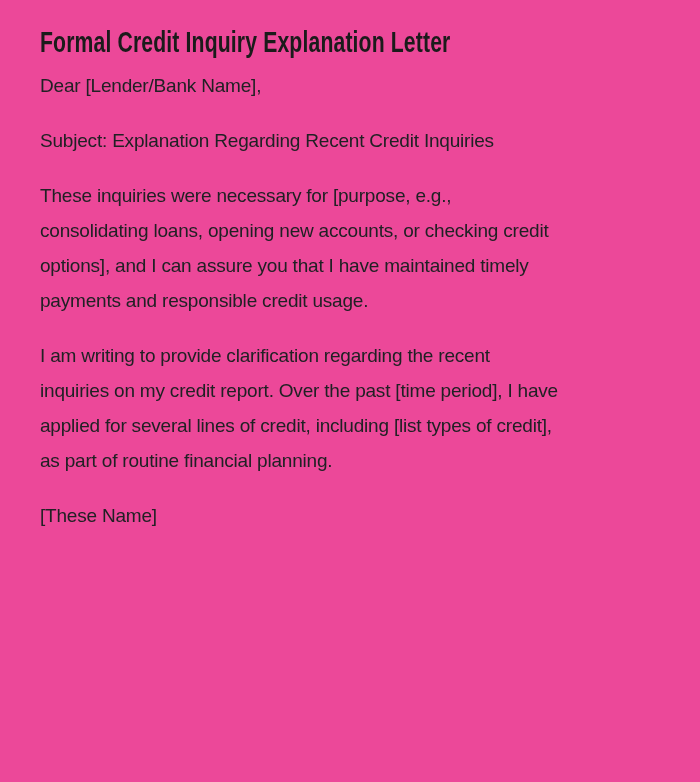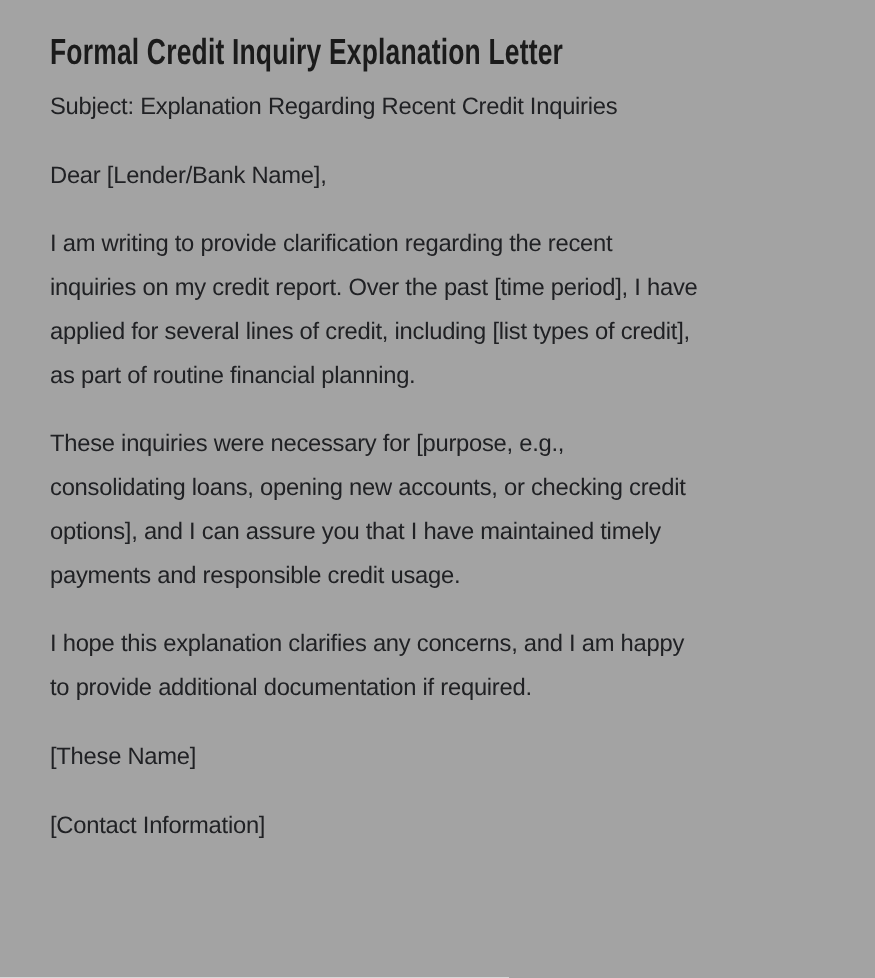--- a/index.html
+++ b/index.html
@@ -5,21 +5,21 @@
   html, body {
     margin: 0;
     padding: 0;
     background: #ffffff;
   }
   .page {
     position: relative;
     width: 700px;
     height: 782px;
     box-sizing: border-box;
-    background: #a3a3a3;
+    background: #ec4899;
     padding: 24px 30px 0 40px;
     overflow: hidden;
     font-family: "Liberation Sans", "DejaVu Sans", sans-serif;
   }
   h1.letter-title {
     margin: 0 0 8px 0;
     padding: 0;
     font-size: 29px;
     line-height: 36px;
     font-weight: 700;
@@ -42,34 +42,31 @@
     white-space: pre-line;
     max-width: 660px;
   }
 </style>
 </head>
 <body>
 
 <div class="page">
   <h1 class="letter-title"><span class="condense">Formal Credit Inquiry Explanation Letter</span></h1>
 
+  <p class="letter-par">Dear [Lender/Bank Name],</p>
+
   <p class="letter-par">Subject: Explanation Regarding Recent Credit Inquiries</p>
 
-  <p class="letter-par">Dear [Lender/Bank Name],</p>
+  <p class="letter-par">These inquiries were necessary for [purpose, e.g.,
+consolidating loans, opening new accounts, or checking credit
+options], and I can assure you that I have maintained timely
+payments and responsible credit usage.</p>
 
   <p class="letter-par">I am writing to provide clarification regarding the recent
 inquiries on my credit report. Over the past [time period], I have
 applied for several lines of credit, including [list types of credit],
 as part of routine financial planning.</p>
 
-  <p class="letter-par">These inquiries were necessary for [purpose, e.g.,
-consolidating loans, opening new accounts, or checking credit
-options], and I can assure you that I have maintained timely
-payments and responsible credit usage.</p>
-
-  <p class="letter-par">I hope this explanation clarifies any concerns, and I am happy
-to provide additional documentation if required.</p>
 
 
   <p class="letter-par">[These Name]</p>
 
-  <p class="letter-par">[Contact Information]</p>
 </div>
 
 </body></html>

